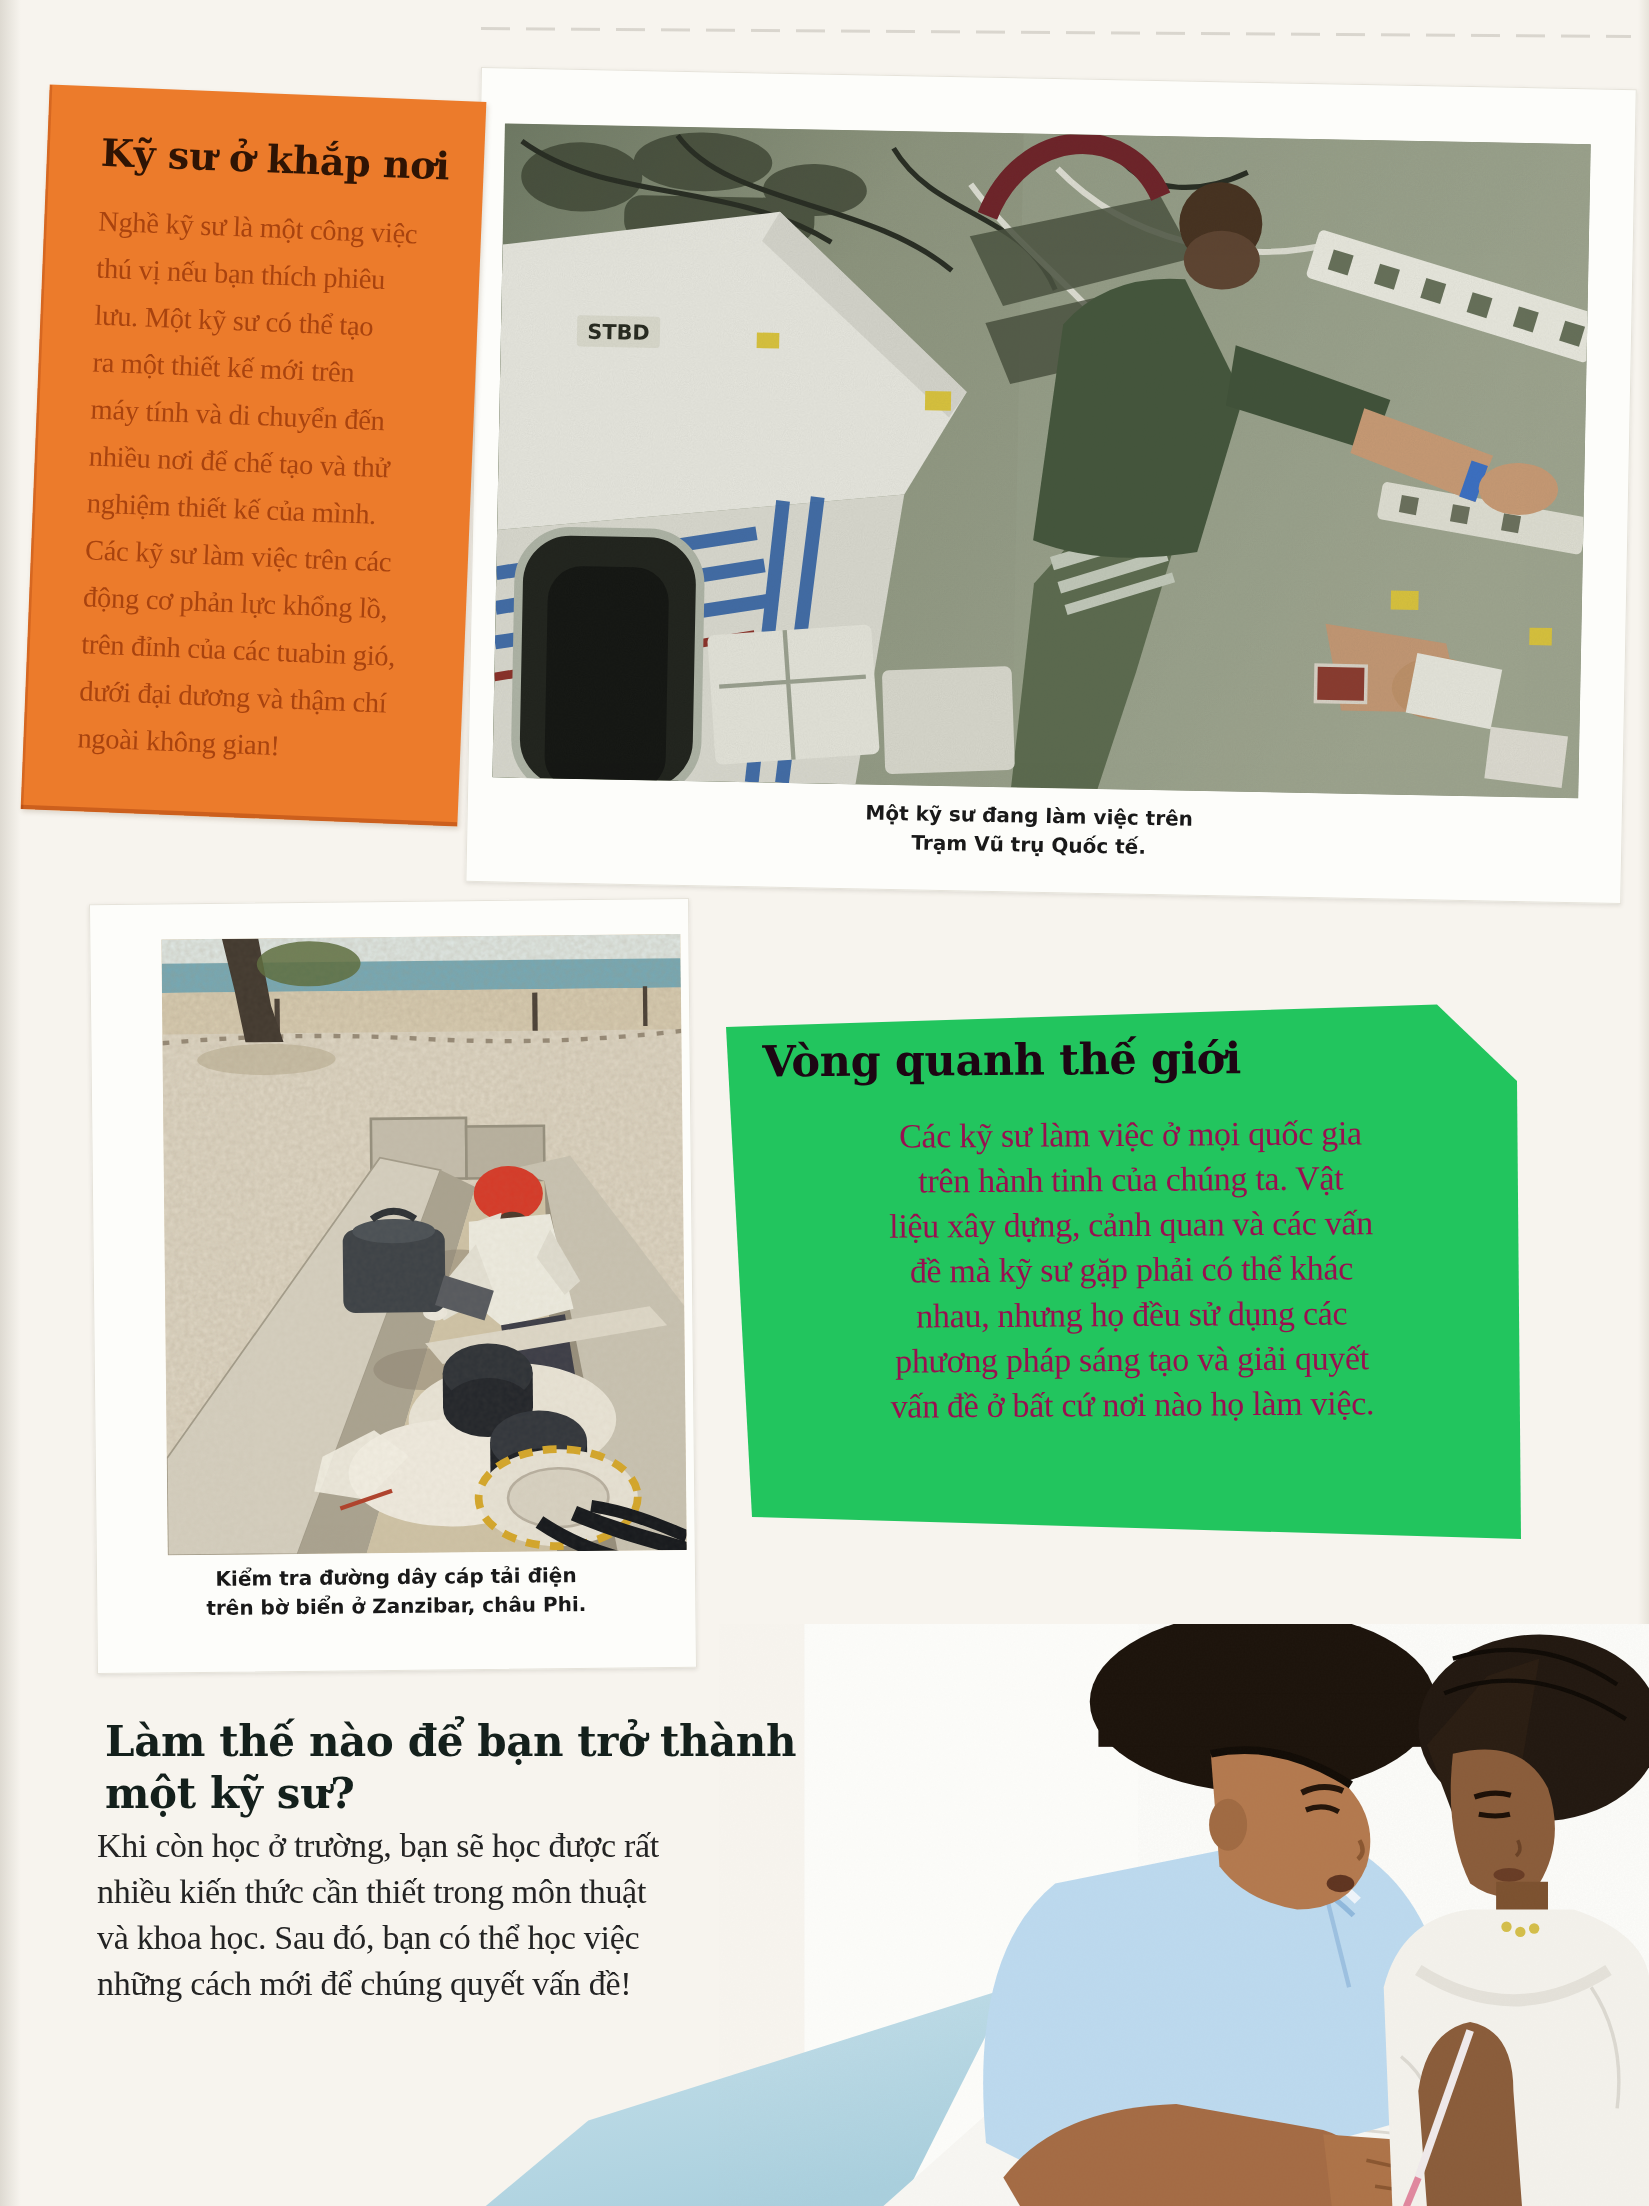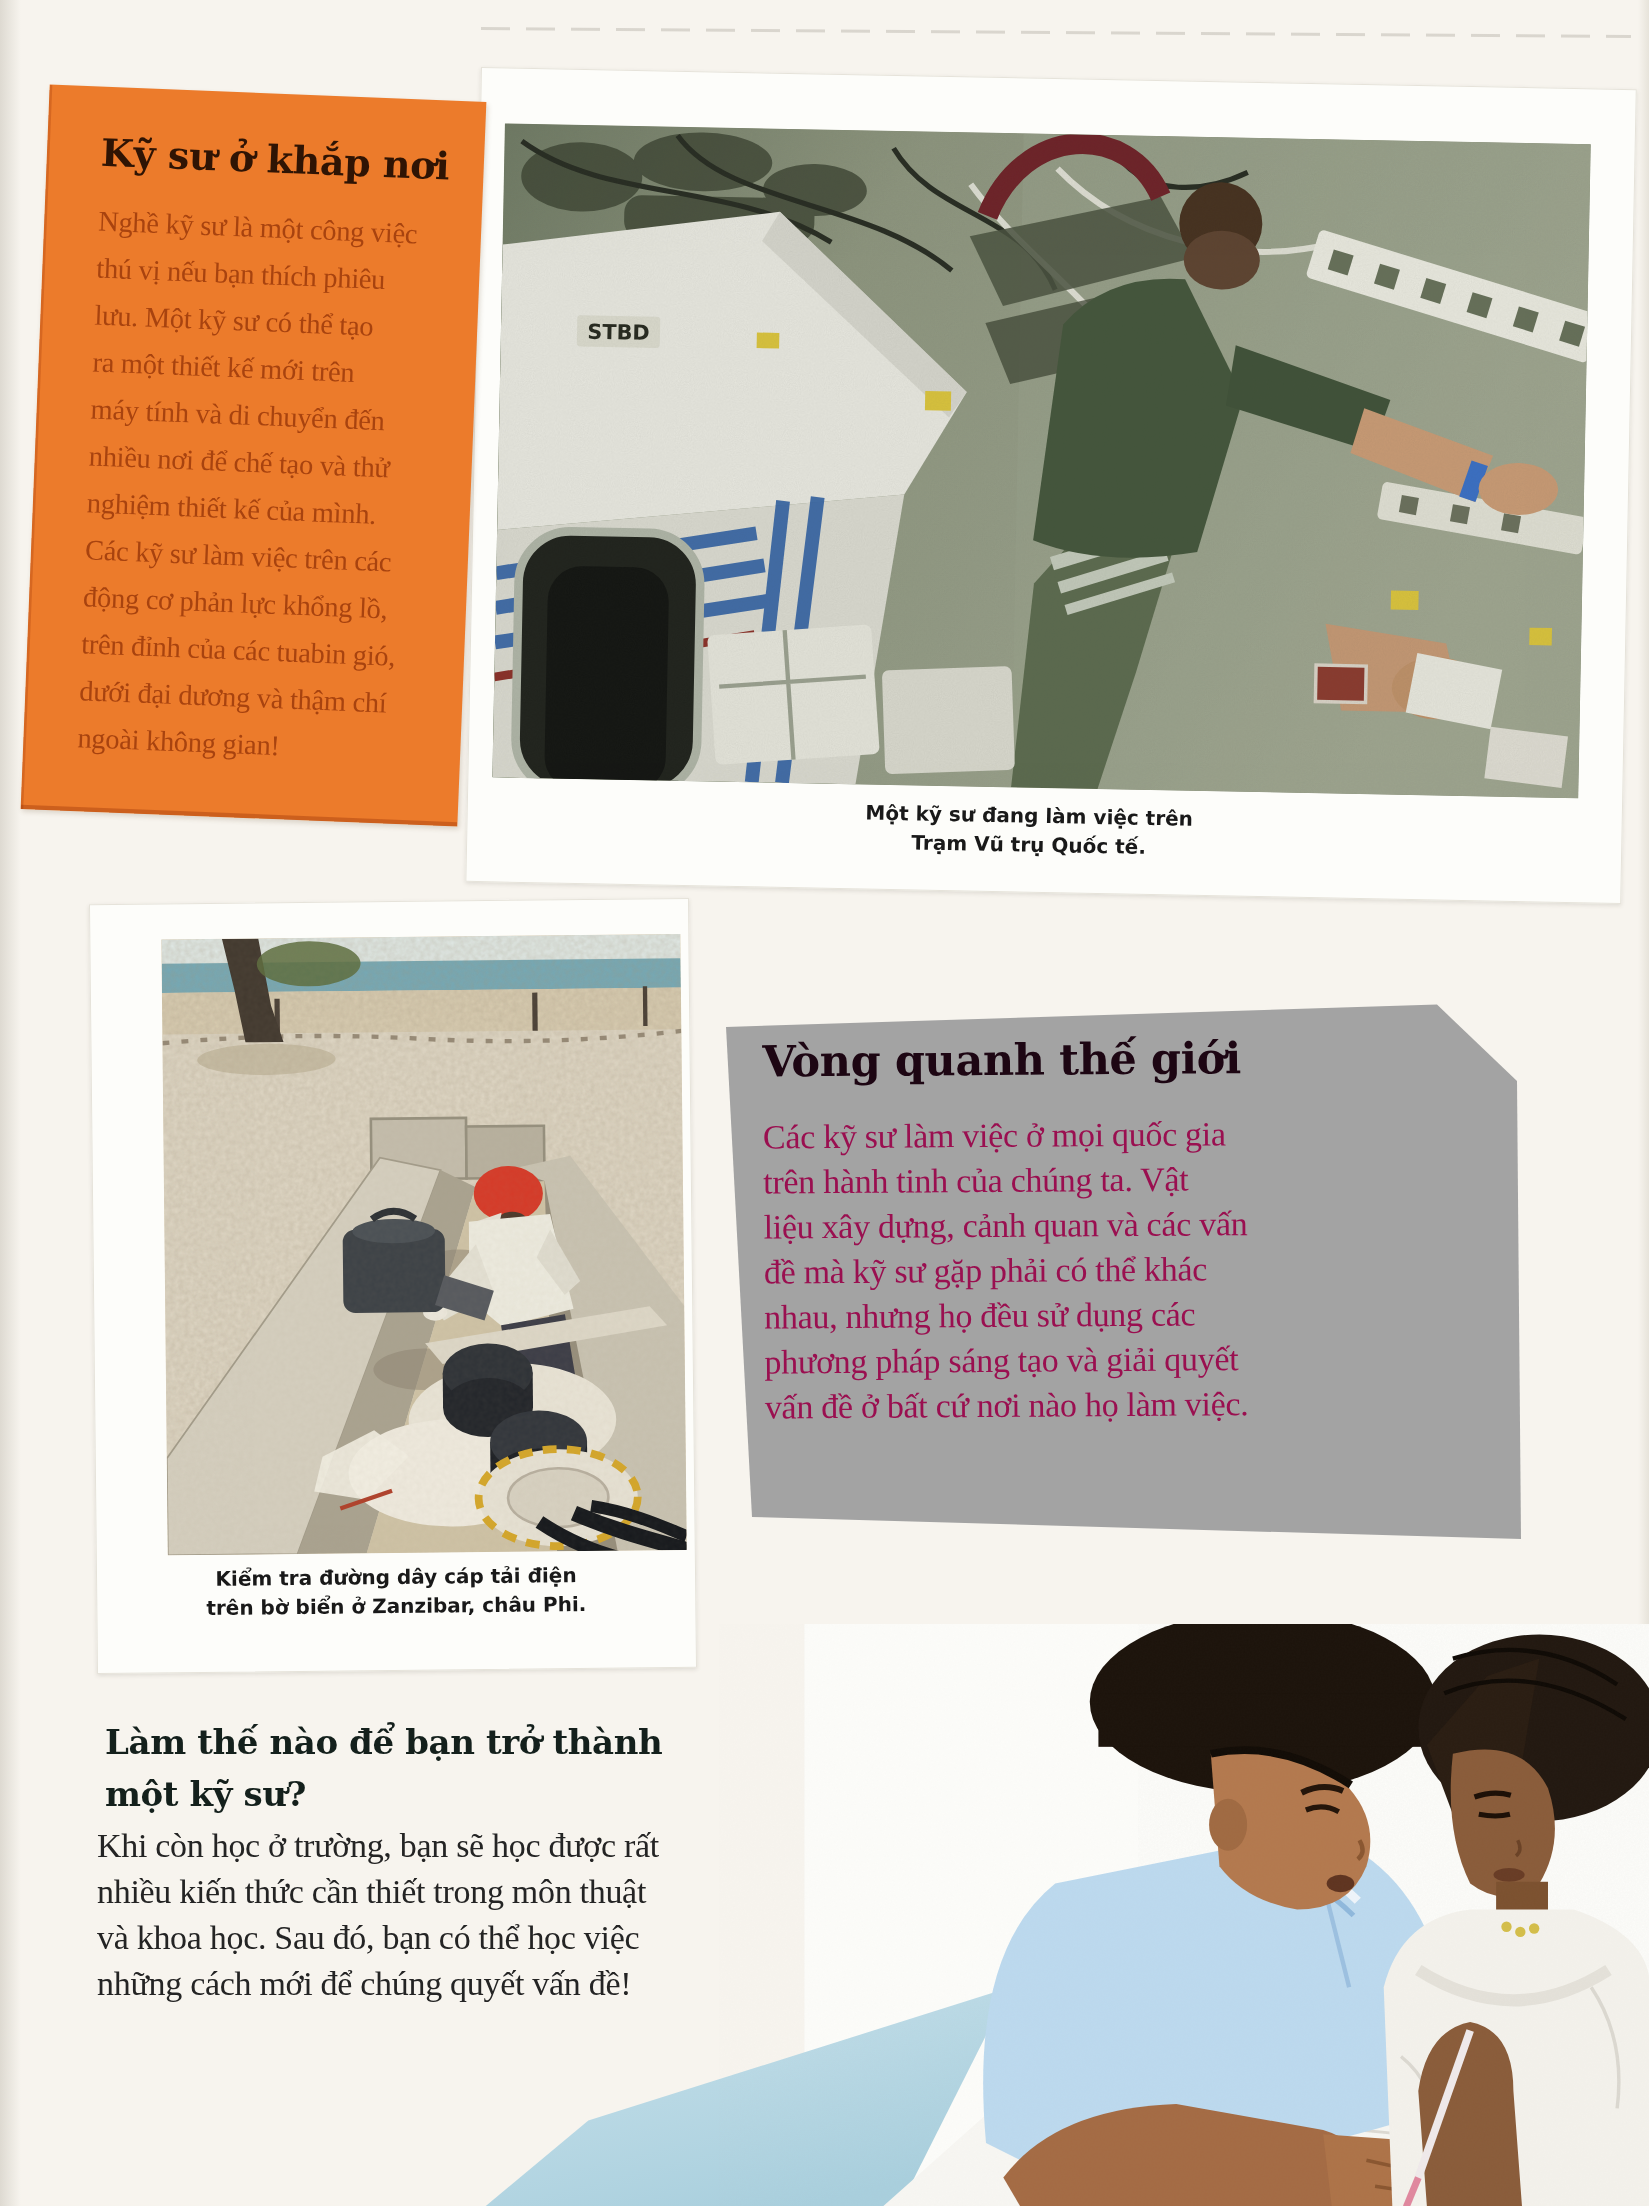--- a/index.html
+++ b/index.html
@@ -27,32 +27,32 @@
   .card{background:#fdfdfa;border:0.9px solid #e6e3da;box-shadow:0 1.7px 4.3px rgba(80,70,55,.14);}
   .iss-card{left:481px;top:67px;width:1154px;height:813px;transform:rotate(1.1deg);transform-origin:0 0;}
   .iss-photo{left:24px;top:55px;width:1086px;height:654px;overflow:hidden;background:#828a72;}
   .iss-caption{left:259px;top:723px;width:605px;text-align:center;}
   .zanz-card{left:93px;top:901px;width:598px;height:768px;transform:rotate(-.6deg);}
   .zanz-photo{left:71px;top:35px;width:519px;height:616px;overflow:hidden;background:#ddd3bd;}
   .zanz-caption{left:26px;top:661px;width:546px;text-align:center;}
   .caption-line{font-family:"DejaVu Sans","Liberation Sans",sans-serif;font-weight:bold;
     font-size:20px;line-height:29px;color:#191919;}
   
-  .pink-box{left:719px;top:996px;width:808px;height:578px;background:#a3a3a3;
-    clip-path:polygon(7px 31px,718px 8.6px,798px 85px,802px 543px,33px 521px);}
+  .pink-box{left:719px;top:996px;width:808px;height:578px;background:#22c55e;
+    clip-path:polygon(7px 31px,718px 8.6px,798px 85px,802px 543px,33px 521px);text-align:center;}
   .pink-inner{position:absolute;left:0;top:0;width:100%;height:100%;transform:rotate(-.4deg);}
   .pink-box .box-title{position:absolute;left:45px;top:38px;
     font-family:"DejaVu Serif","Liberation Serif",serif;font-weight:bold;
     font-size:43px;color:#1d0613;letter-spacing:-0.4px;white-space:nowrap;}
   .pink-box .box-body{position:absolute;left:45px;top:116px;width:735px;}
   .pink-box .line{font-size:34px;line-height:45px;color:#9a0f50;white-space:nowrap;letter-spacing:-0.3px;}
   
   .become-heading{left:105px;top:1716px;width:709px;
     font-family:"DejaVu Serif","Liberation Serif",serif;font-weight:bold;
-    font-size:34px;line-height:52px;color:#14201c;letter-spacing:-0.4px;}
+    font-size:42px;line-height:52px;color:#14201c;letter-spacing:-0.4px;}
   .become-body{left:97px;top:1823px;width:709px;}
   .become-body .line{font-size:34px;line-height:46px;color:#242424;white-space:nowrap;letter-spacing:-0.3px;font-family:Liberation Serif, serif;}
   
   .kids-photo{left:450px;top:1624px;width:1200px;height:583px;overflow:hidden;}
   svg{display:block;}
 </style>
 </head>
 <body>
 
 <div id="page">

